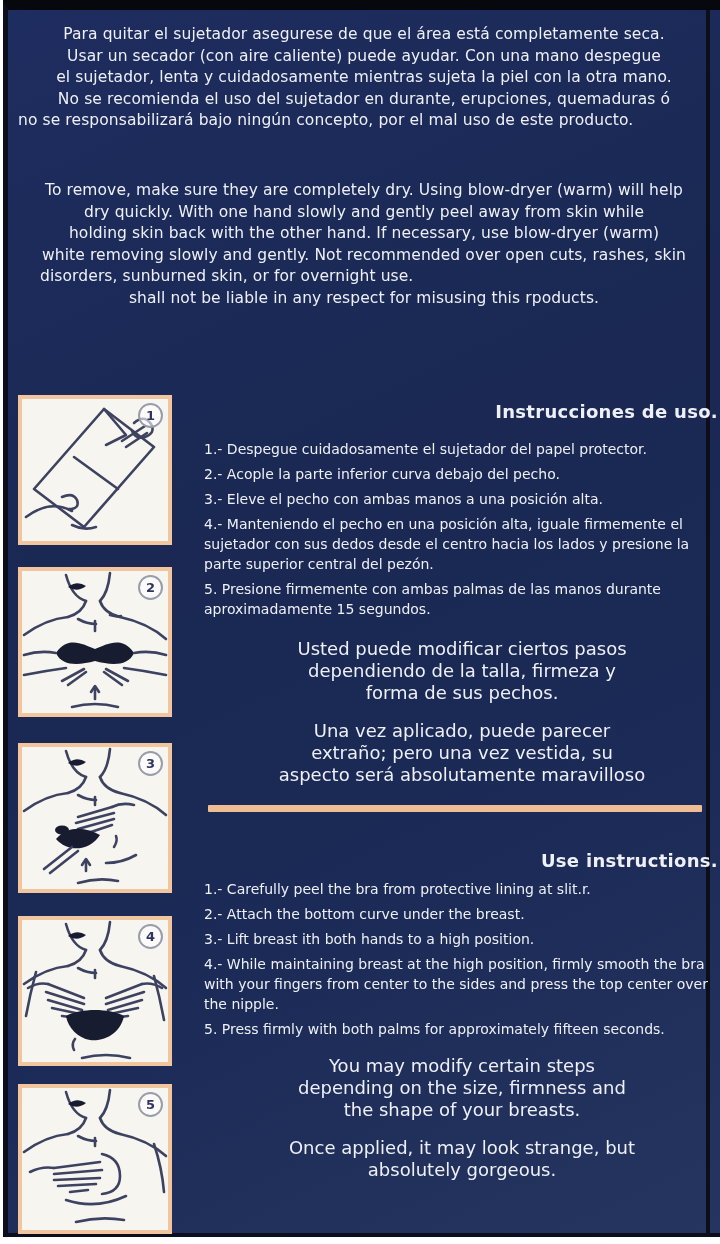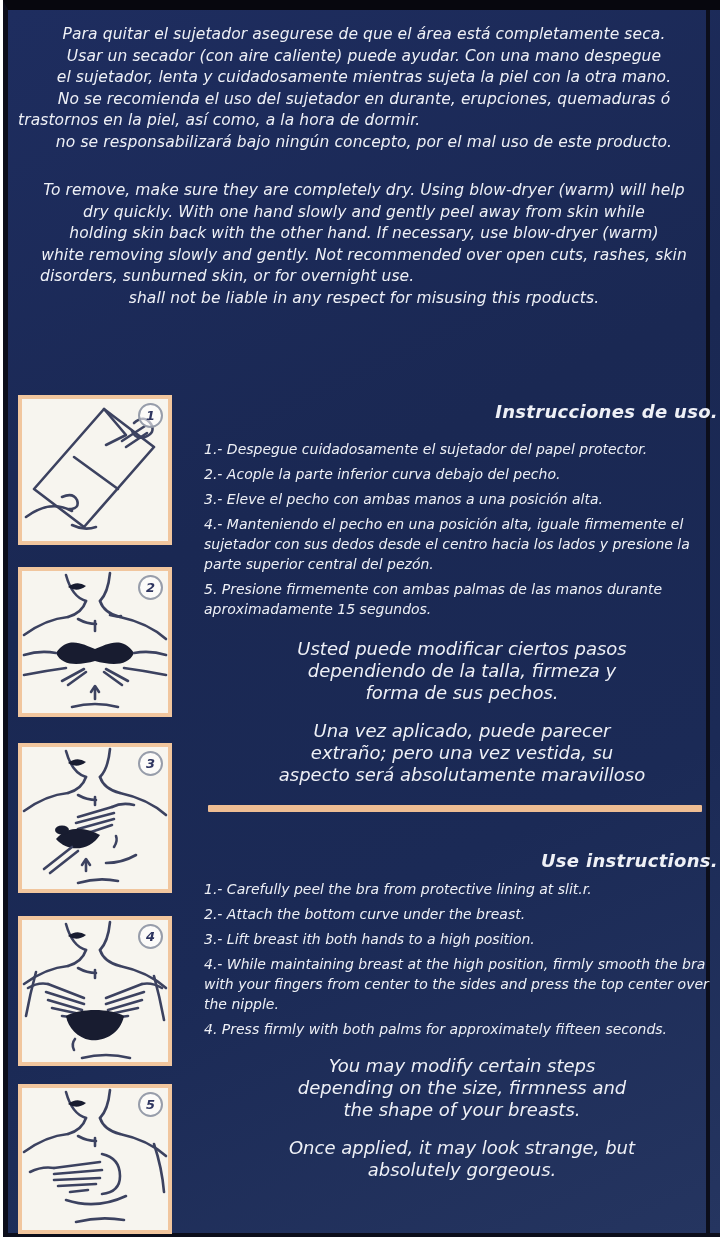--- a/index.html
+++ b/index.html
@@ -1,21 +1,21 @@
 <!DOCTYPE html>
 <html><head>
 <meta charset="utf-8">
 <style>
   html,body{margin:0;padding:0;background:#ffffff;}
   body{font-family:"DejaVu Sans","Liberation Sans",sans-serif;}
   .sheet{position:relative;width:720px;height:1244px;background:#ffffff;overflow:hidden;}
   .panel{position:absolute;left:3px;right:0;top:0;bottom:7px;box-sizing:border-box;
          background:linear-gradient(155deg,#1e2d5f 0%,#1a2853 40%,#1b2a56 68%,#253560 100%);
          border-top:10px solid #07070e;border-left:5px solid #0c0e1b;border-bottom:4px solid #0c0e1b;
-         color:#eef0f6;font-style:italic;}
+         color:#eef0f6;}
   .edge-right{position:absolute;top:0;bottom:0;right:10px;width:4px;background:#0c0e1b;}
 
   .para{position:absolute;left:6px;width:700px;text-align:center;font-size:15.5px;line-height:21.5px;letter-spacing:.1px;}
   .para .line{white-space:nowrap;}
   .para-es{top:14px;}
   .para-en{top:170px;}
   .para-es .line:nth-child(5){text-align:left;padding-left:4px;}
   .para-en .line:nth-child(5){text-align:left;padding-left:26px;}
 
   .heading{position:absolute;left:198px;width:512px;margin:0;text-align:right;
@@ -55,21 +55,20 @@
 
 <div class="sheet">
   <div class="panel">
     <div class="edge-right"></div>
 
     <div class="para para-es">
         <div class="line">Para quitar el sujetador asegurese de que el área está completamente seca.</div>
         <div class="line">Usar un secador (con aire caliente) puede ayudar. Con una mano despegue</div>
         <div class="line">el sujetador, lenta y cuidadosamente  mientras sujeta la piel con la otra mano.</div>
         <div class="line">No se recomienda el uso del sujetador en durante, erupciones, quemaduras ó</div>
-        <div class="line">trastornos en la piel, así como, a la hora de dormir.</div>
         <div class="line">no se responsabilizará bajo ningún concepto, por el mal uso de este producto.</div>
       </div>
 
     <div class="para para-en">
         <div class="line">To remove, make sure they are completely dry. Using blow-dryer (warm) will help</div>
         <div class="line">dry quickly. With one hand slowly and gently peel away from skin while</div>
         <div class="line">holding skin back with the other hand. If necessary, use blow-dryer (warm)</div>
         <div class="line">white removing slowly and gently. Not recommended over open cuts, rashes, skin</div>
         <div class="line">disorders, sunburned skin, or for overnight use.</div>
         <div class="line">shall not be liable in any respect for misusing this rpoducts.</div>
@@ -228,21 +227,21 @@
 
     <div class="divider"></div>
 
     <h2 class="heading" id="heading-en">Use instructions.</h2>
 
     <div class="steps" id="steps-en">
         <div class="step">1.- Carefully peel the bra from protective lining at slit.r.</div>
         <div class="step">2.- Attach the bottom curve under the breast.</div>
         <div class="step">3.- Lift breast ith both hands to a high position.</div>
         <div class="step">4.- While maintaining breast at the high position, firmly smooth the bra with your fingers from center to the sides and press the top center over the nipple.</div>
-        <div class="step">4. Press firmly with both palms for approximately fifteen seconds.</div>
+        <div class="step">5. Press firmly with both palms for approximately fifteen seconds.</div>
       </div>
 
     <div class="note" id="note1-en">
         <div class="line">You may modify certain steps</div>
         <div class="line">depending on the size, firmness and</div>
         <div class="line">the shape of your breasts.</div>
       </div>
 
     <div class="note" id="note2-en">
         <div class="line">Once applied, it may look strange, but</div>

